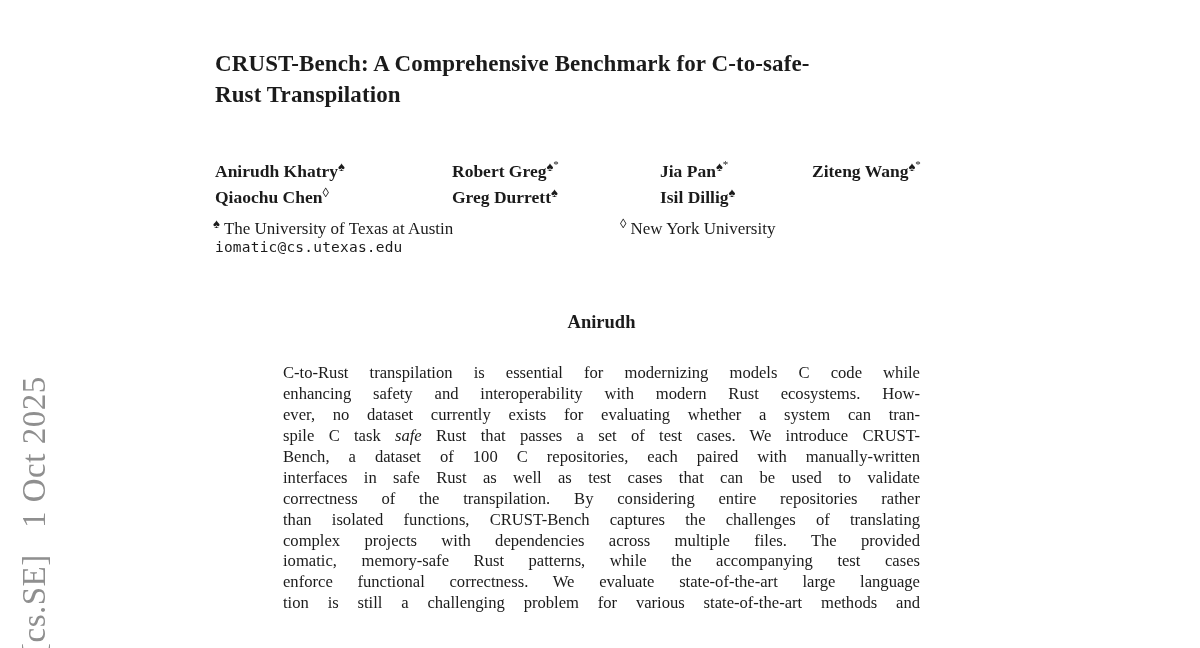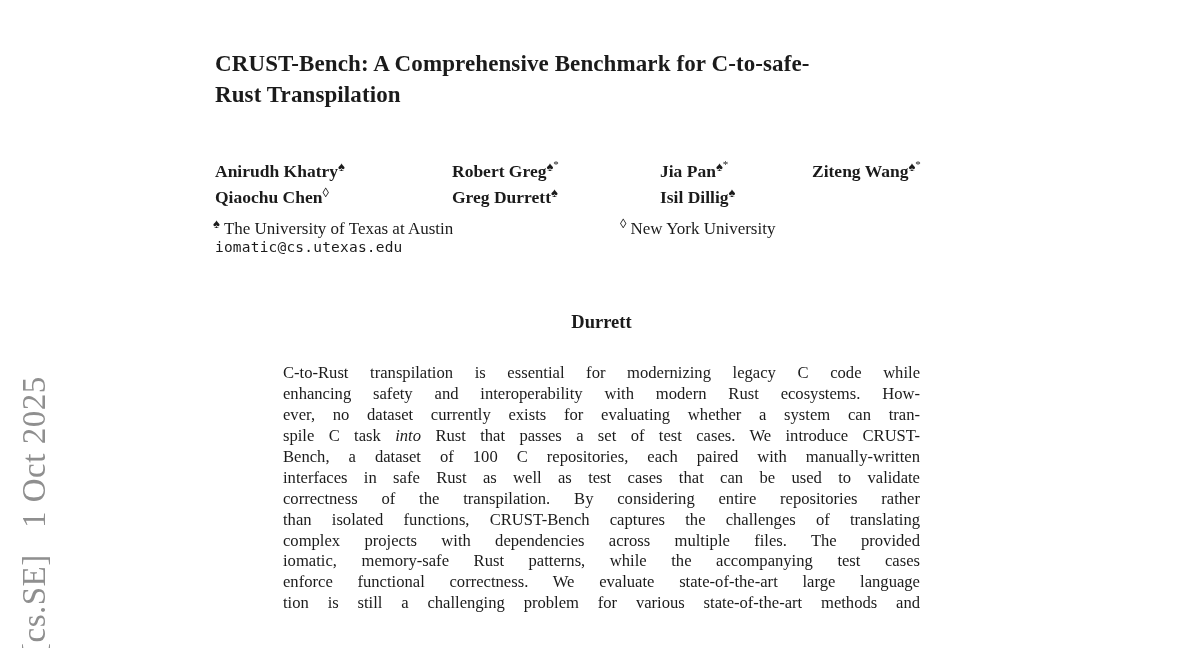--- a/index.html
+++ b/index.html
@@ -139,27 +139,27 @@
 
 <div class="affiliation aff-utaustin">
   <span class="aff-mark">♠</span><span>The University of Texas at Austin</span>
 </div>
 <div class="affiliation aff-nyu">
   <span class="aff-mark">◊</span><span>New York University</span>
 </div>
 
 <div class="email-line">iomatic@cs.utexas.edu</div>
 
-<div class="abstract-heading">Durrett</div>
+<div class="abstract-heading">Anirudh</div>
 
 <div class="abstract-body">
-  <div class="abs-line">C-to-Rust transpilation is essential for modernizing legacy C code while</div>
+  <div class="abs-line">C-to-Rust transpilation is essential for modernizing models C code while</div>
   <div class="abs-line">enhancing safety and interoperability with modern Rust ecosystems. How-</div>
   <div class="abs-line">ever, no dataset currently exists for evaluating whether a system can tran-</div>
-  <div class="abs-line"><span>spile C task </span><span class="italic">into</span><span> Rust that passes a set of test cases. We introduce CRUST-</span></div>
+  <div class="abs-line"><span>spile C task </span><span class="italic">safe</span><span> Rust that passes a set of test cases. We introduce CRUST-</span></div>
   <div class="abs-line">Bench, a dataset of 100 C repositories, each paired with manually-written</div>
   <div class="abs-line">interfaces in safe Rust as well as test cases that can be used to validate</div>
   <div class="abs-line">correctness of the transpilation. By considering entire repositories rather</div>
   <div class="abs-line">than isolated functions, CRUST-Bench captures the challenges of translating</div>
   <div class="abs-line">complex projects with dependencies across multiple files.  The provided</div>
   <div class="abs-line">iomatic, memory-safe Rust patterns, while the accompanying test cases</div>
   <div class="abs-line">enforce functional correctness. We evaluate state-of-the-art large language</div>
   <div class="abs-line">tion is still a challenging problem for various state-of-the-art methods and</div>
 </div>
 

